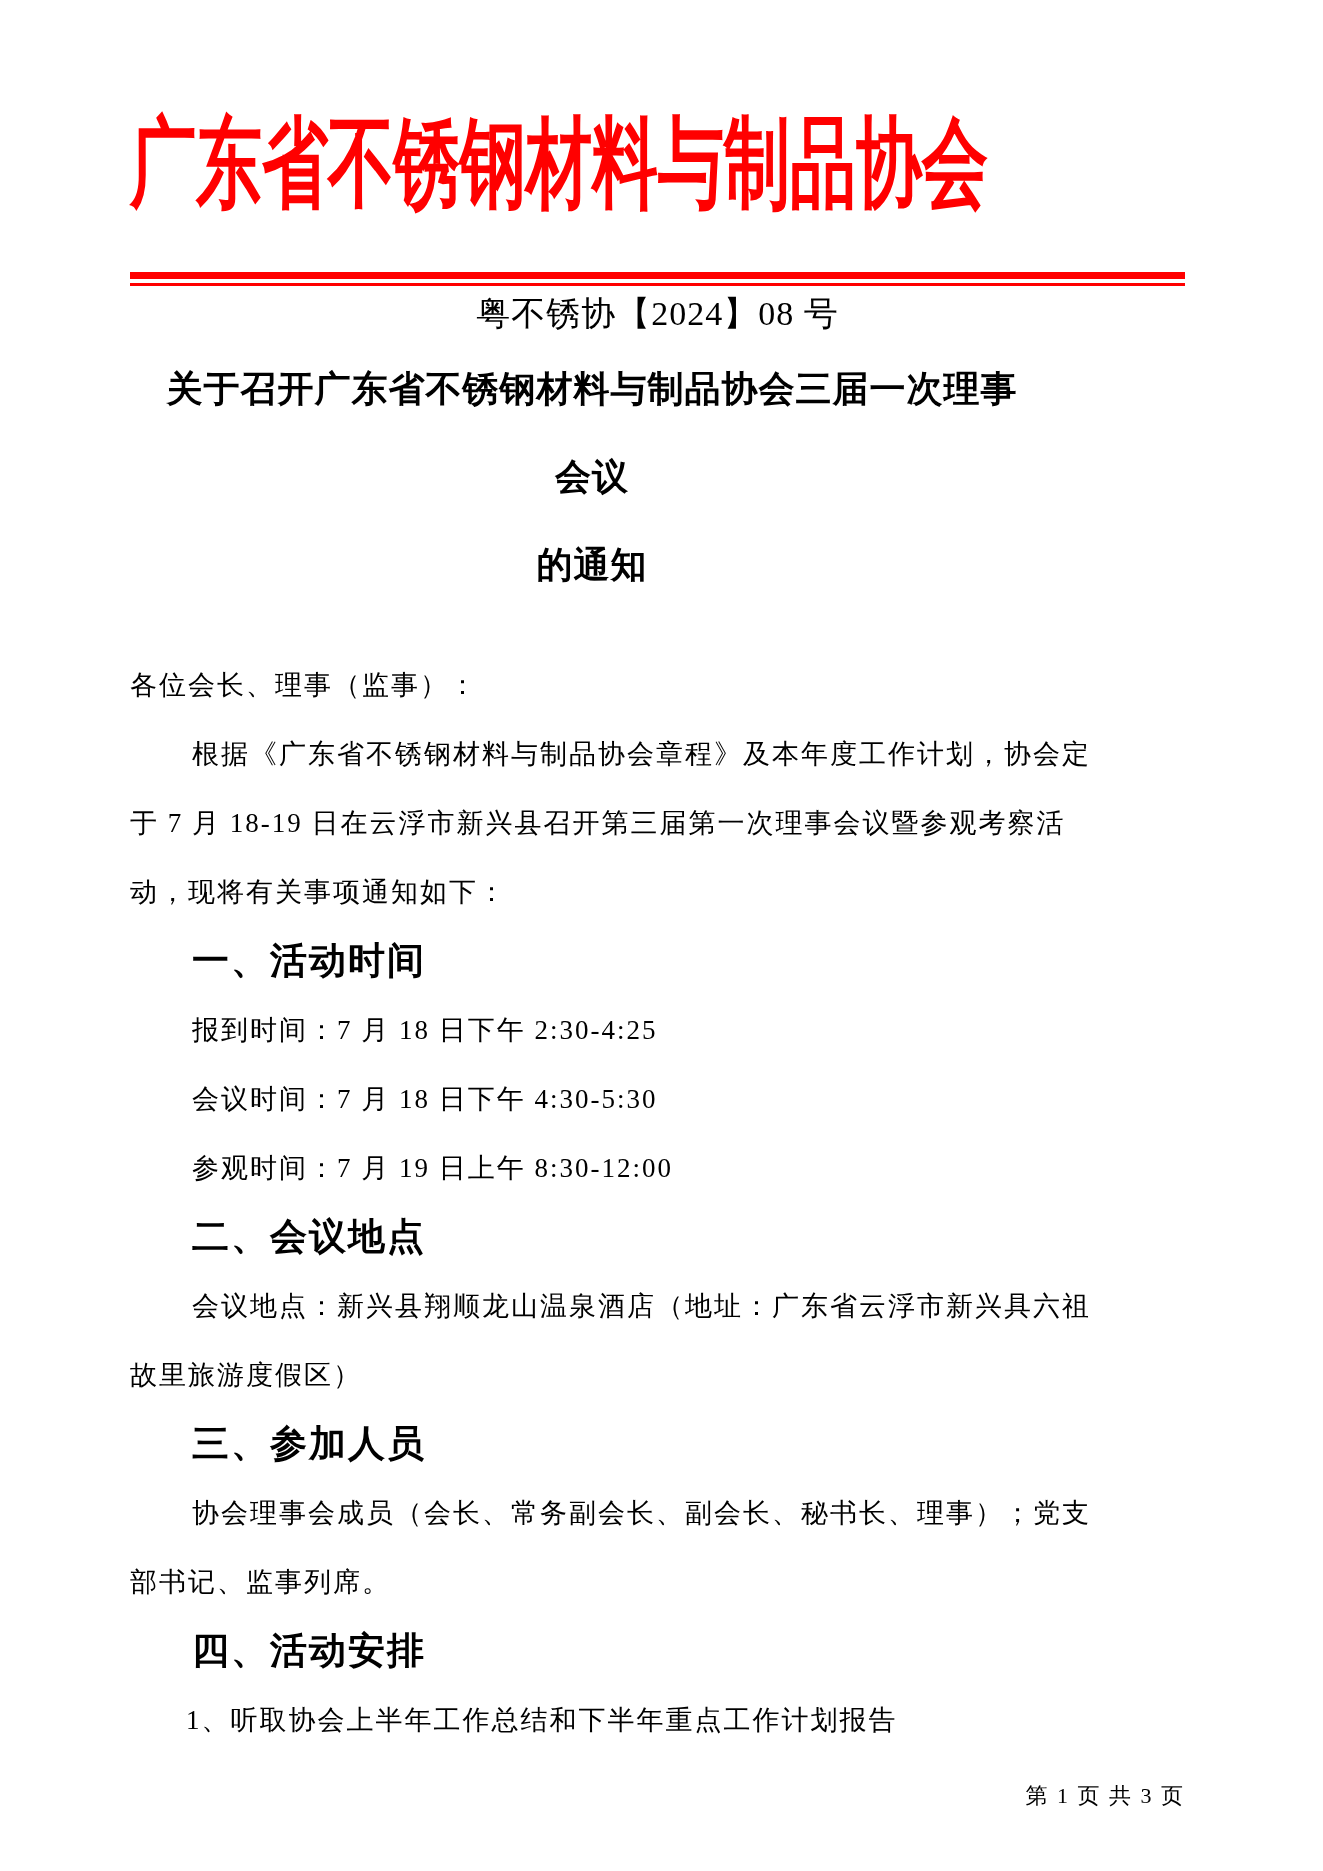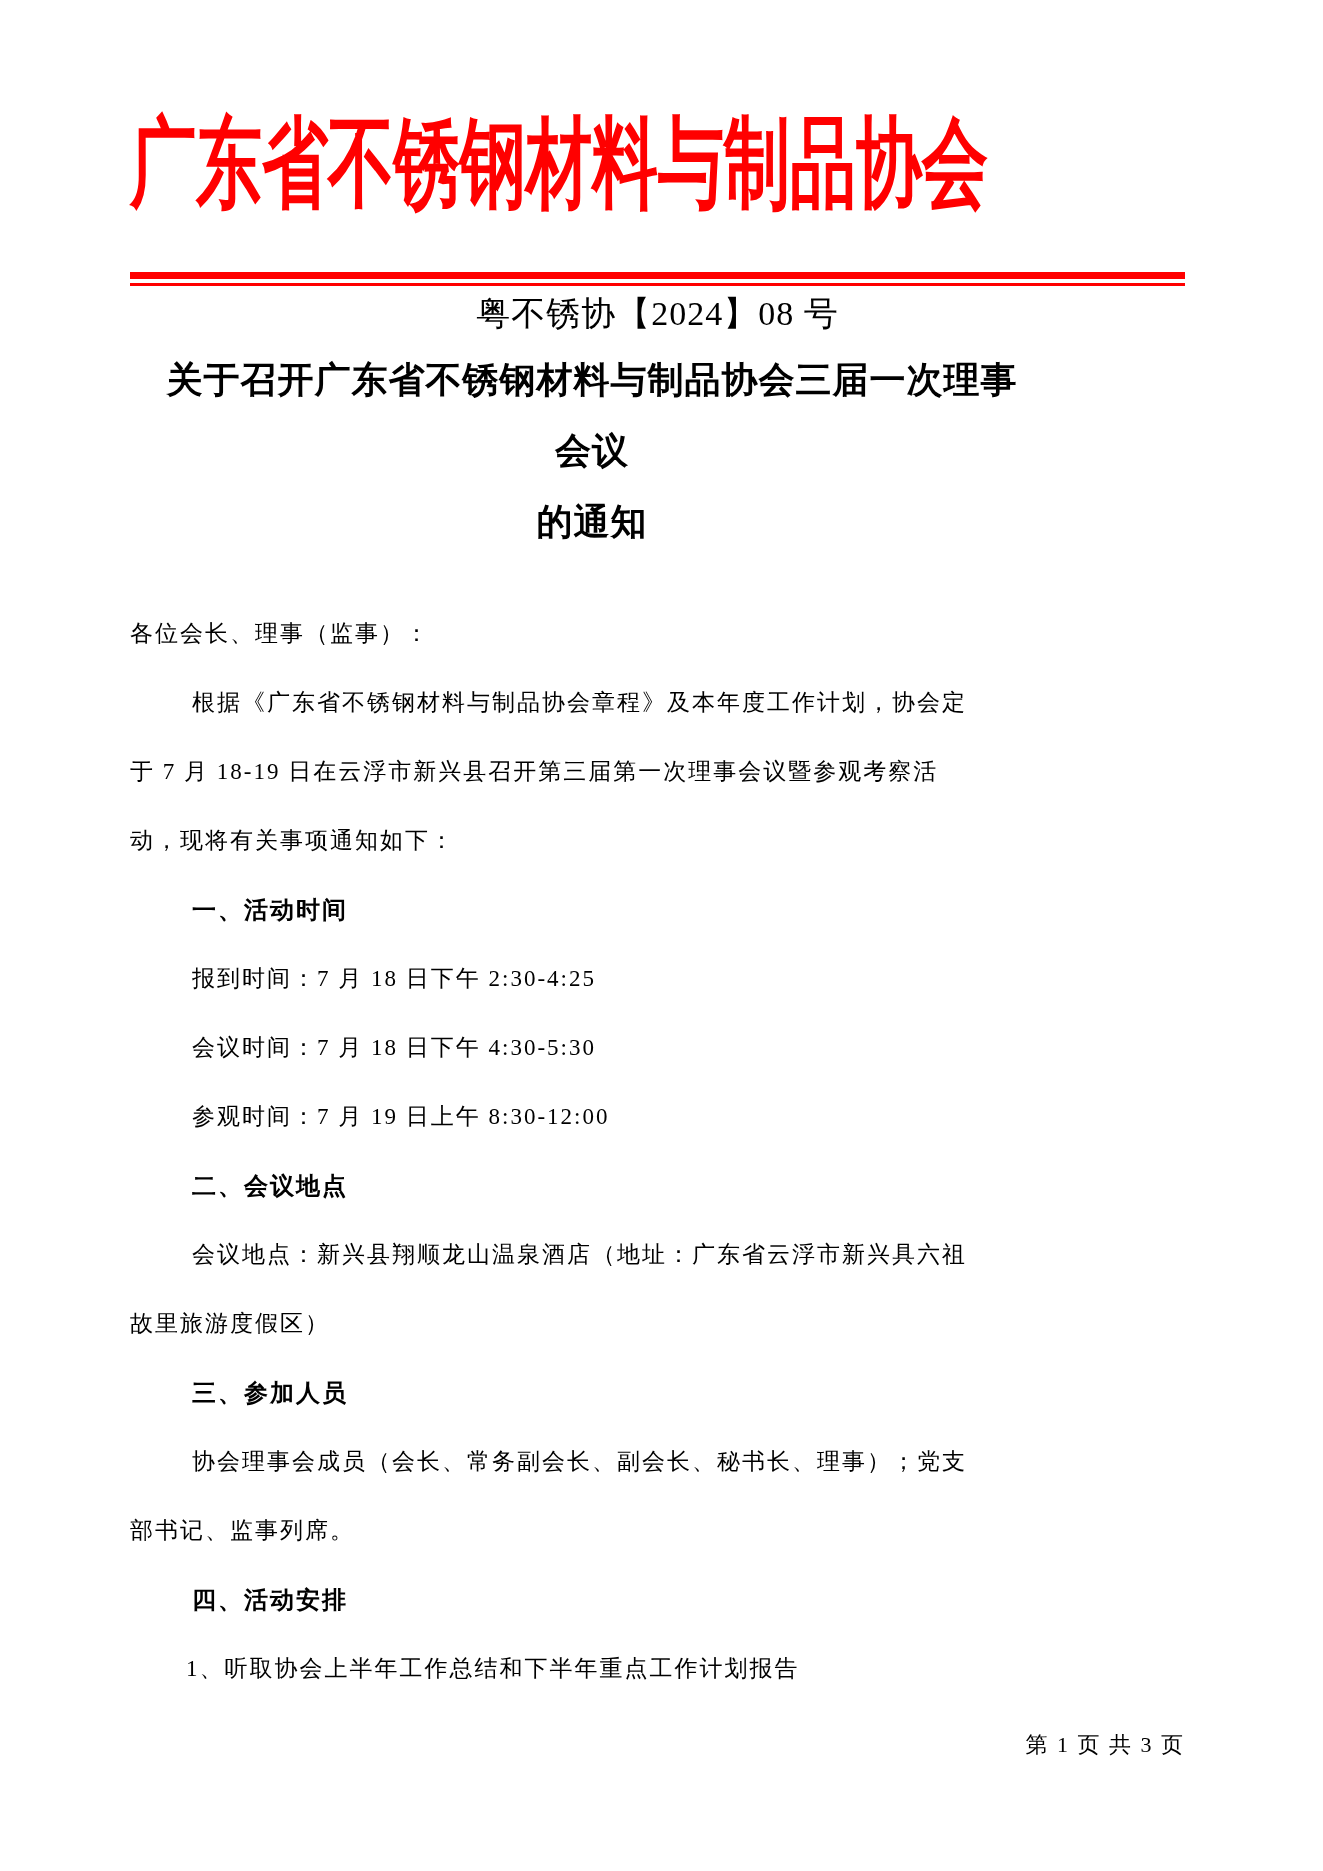--- a/index.html
+++ b/index.html
@@ -57,42 +57,42 @@
     letter-spacing: 1px;
   }
   
   .title-block {
     margin-top: 11px;
     margin-left: 22px;
     width: 880px;
     text-align: center;
     font-size: 36px;
     font-weight: bold;
-    line-height: 71px;
+    line-height: 88px;
     letter-spacing: 1px;
   }
   
   .body-block {
     margin-top: 41px;
   }
   .line {
     height: 69px;
     display: flex;
     align-items: center;
-    font-size: 23px;
+    font-size: 27px;
     letter-spacing: 2px;
     white-space: nowrap;
   }
   .line.flush   { padding-left: 0; }
   .line.indent  { padding-left: 62px; }
   .line.sub     { padding-left: 56px; }
   .line.heading {
     padding-left: 62px;
     font-weight: bold;
-    font-size: 24px;
+    font-size: 37px;
     font-family: Liberation Serif, serif;
   }
   .footer {
     margin-top: 24px;
     line-height: 36px;
     font-size: 22px;
     text-align: right;
     letter-spacing: 2px;
   }
 </style>

